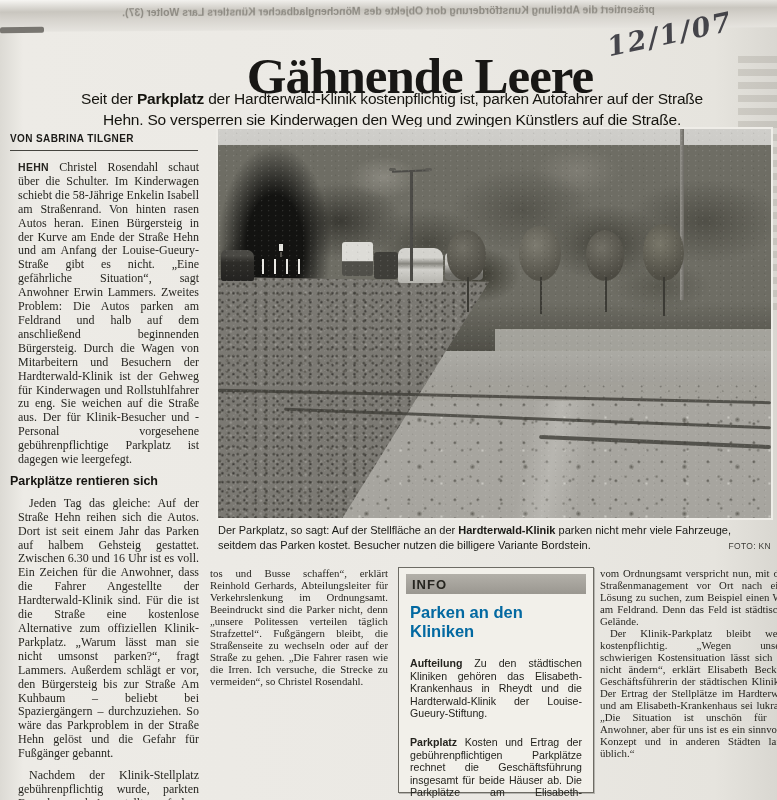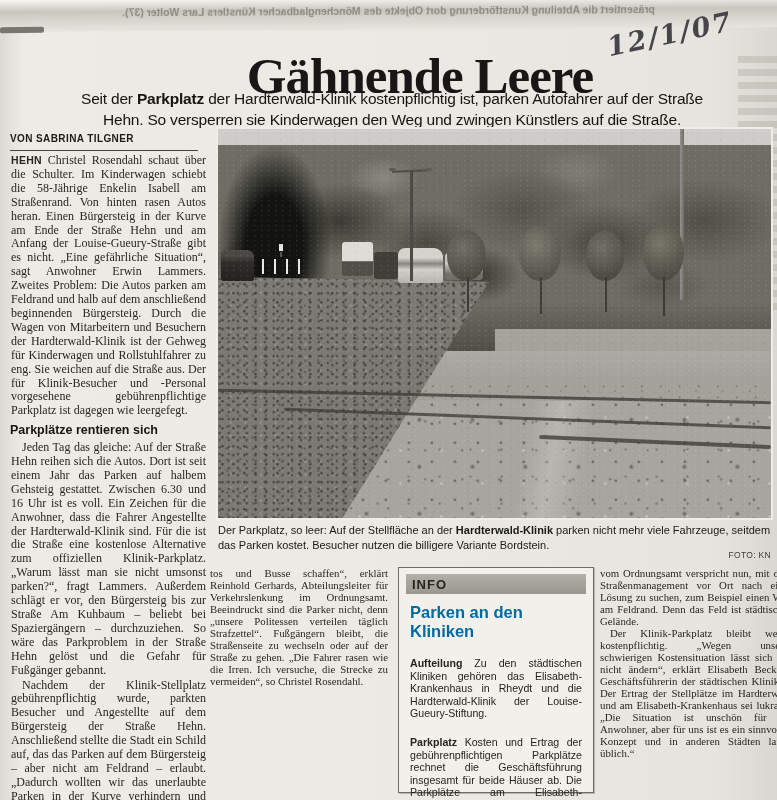--- a/index.html
+++ b/index.html
@@ -36,21 +36,21 @@
     color:#15140f;letter-spacing:-0.2px;}
   .lede b{font-weight:bold;}
   
   .byline{position:absolute;top:133px;left:10px;width:188px;
     font-family:"Liberation Sans",sans-serif;font-weight:bold;font-size:10px;
     letter-spacing:.4px;color:#1c1b18;padding-bottom:6px;border-bottom:1.5px solid #45443f;}
   
   .bodytext{font-family:"Liberation Serif",serif;color:#272621;text-align:justify;}
   .col1{position:absolute;top:153px;left:10px;width:197px;height:647px;overflow:hidden;
     font-size:12px;line-height:13.9px;}
-  .col1 p{margin:1px;}
+  .col1 p{margin:8px;}
   .col1 p.ind{text-indent:11px;}
   .lead-in{font-family:"Liberation Sans",sans-serif;font-weight:bold;font-size:10.5px;
     text-transform:uppercase;letter-spacing:.3px;}
   .subhead{margin:6px 0 3px 0;font-family:"Liberation Sans",sans-serif;font-weight:bold;
     font-size:12.5px;color:#161511;text-align:left;}
   .col-low{position:absolute;top:567px;height:233px;overflow:hidden;font-size:10.8px;line-height:12px;}
   .col-low p{margin:0;}
   .col-low p.ind{text-indent:10px;}
   .col2{left:210px;width:178px;}
   .col4{left:600px;width:192px;}
@@ -133,21 +133,21 @@
   .tr3{left:70%;top:38%;height:9%;} .tr4{left:80.5%;top:38%;height:10%;}
   .ph-grain{inset:0;opacity:.45;pointer-events:none;
     background-image:
       radial-gradient(1px 1px at 25% 35%, rgba(255,255,255,.4), transparent),
       radial-gradient(1px 1px at 70% 60%, rgba(0,0,0,.25), transparent);
     background-size:7px 5px,11px 7px;}
   
   .caption{position:absolute;top:523px;left:218px;width:553px;
     font-family:"Liberation Sans",sans-serif;font-size:11px;line-height:14.5px;color:#191915;}
   .caption b{font-weight:bold;margin-top:46px;}
-  .credit{position:absolute;right:0;top:25px;font-size:8.5px;letter-spacing:.3px;color:#3c3b37;}
+  .credit{position:absolute;right:0;top:16px;font-size:8.5px;letter-spacing:.3px;color:#3c3b37;}
   
   .infobox{position:absolute;top:567px;left:398px;width:194px;height:224px;
     background:#f2f0ea;border:1px solid #6d6b64;box-shadow:1px 1px 0 rgba(90,88,82,.35);}
   .info-bar{margin:6px 7px 0 7px;height:20px;display:flex;align-items:center;padding-left:6px;
     background:linear-gradient(#b3b0a9,#9a9790);
     font-family:"Liberation Sans",sans-serif;font-weight:bold;font-size:13px;
     letter-spacing:1px;color:#26251f;}
   .info-title{margin:9px 11px 5px 11px;font-family:"Liberation Sans",sans-serif;
     font-weight:bold;font-size:16.5px;color:#0369a1;}
   .info-text{margin:16px 11px;font-family:"Liberation Sans",sans-serif;font-size:10.6px;
@@ -207,21 +207,21 @@
     <div class="stree st2"></div>
     <div class="stree st3"></div>
     <div class="stree st4"></div>
     <div class="trunk tr1"></div>
     <div class="trunk tr2"></div>
     <div class="trunk tr3"></div>
     <div class="trunk tr4"></div>
     <div class="ph-grain"></div>
   </div>
 
-  <div class="caption"><span>Der Parkplatz, so leer: Auf der Stellfläche an der </span><b>Hardterwald-Klinik</b><span> parken nicht mehr viele Fahrzeuge, seitdem das Parken kostet. Besucher nutzen die billigere Variante Bordstein.</span><span class="credit">FOTO: KN</span></div>
+  <div class="caption"><span>Der Parkplatz, so sagt: Auf der Stellfläche an der </span><b>Hardterwald-Klinik</b><span> parken nicht mehr viele Fahrzeuge, seitdem das Parken kostet. Besucher nutzen die billigere Variante Bordstein.</span><span class="credit">FOTO: KN</span></div>
 
   <div class="col2 col-low bodytext">
     <p>tos und Busse schaffen“, erklärt Reinhold Gerhards, Abteilungsleiter für Verkehrslenkung im Ordnungsamt. Beeindruckt sind die Parker nicht, denn „unsere Politessen verteilen täglich Strafzettel“. Fußgängern bleibt, die Straßenseite zu wechseln oder auf der Straße zu gehen. „Die Fahrer rasen wie die Irren. Ich versuche, die Strecke zu vermeiden“, so Christel Rosendahl.</p>
   </div>
 
   <div class="infobox">
     <div class="info-bar">INFO</div>
     <h2 class="info-title">Parken an den Kliniken</h2>
     <p class="info-text"><b>Aufteilung</b><span> Zu den städtischen Kliniken gehören das Elisabeth-Krankenhaus in Rheydt und die Hardterwald-Klinik der Louise-Gueury-Stiftung.</span></p>
     <p class="info-text"><b>Parkplatz</b><span> Kosten und Ertrag der gebührenpflichtigen Parkplätze rechnet die Geschäftsführung insgesamt für beide Häuser ab. Die Parkplätze am Elisabeth-Krankenhaus nutzen überwiegend Besucher, ein Drittel der Plätze belegen Mitarbeiter.</span></p>

